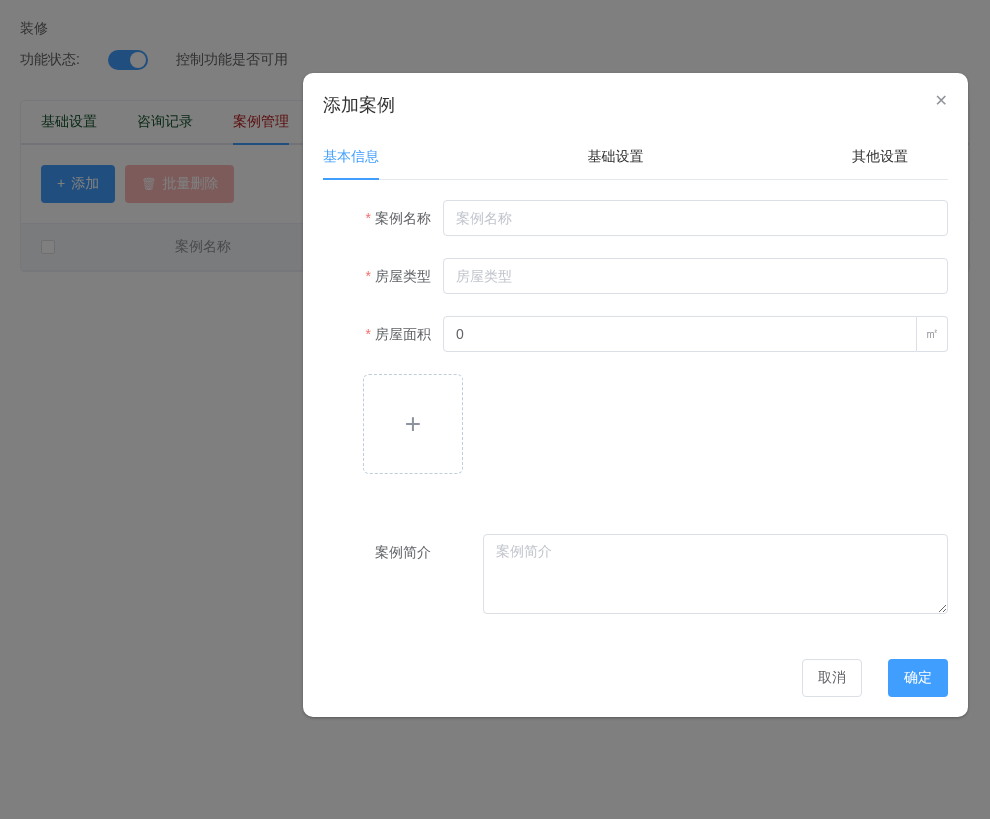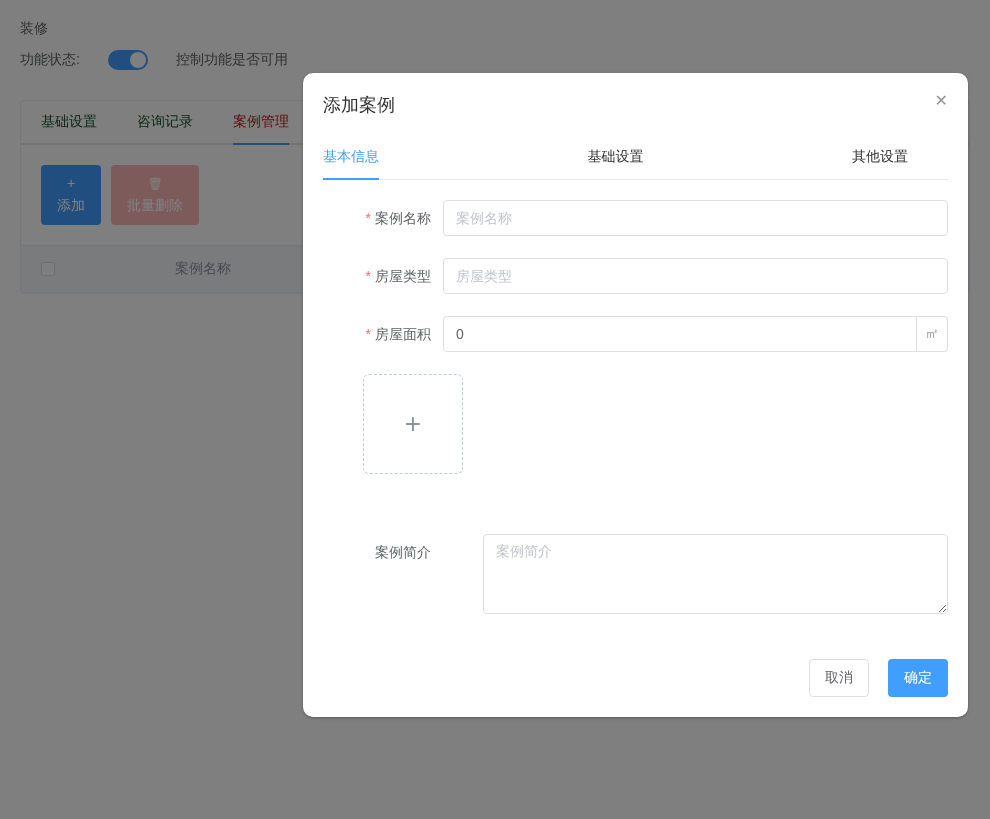--- a/index.html
+++ b/index.html
@@ -9,21 +9,21 @@
     .page-bg { padding: 20px; background: #fff; }
     .bg-title { font-size: 14px; color: #606266; margin-bottom: 12px; }
     .bg-status-row { display: flex; align-items: center; gap: 28px; font-size: 14px; color: #606266; margin-bottom: 30px; }
     .toggle { width: 40px; height: 20px; background: #409eff; border-radius: 10px; position: relative; cursor: pointer; }
     .toggle::after { content: ""; position: absolute; width: 16px; height: 16px; background: #fff; border-radius: 50%; top: 2px; right: 2px; }
     .bg-card { background: #fff; border: 1px solid #ebeef5; border-radius: 4px; padding: 10px 0 0 0; margin-top: 10px; }
     .bg-tabs { display: flex; border-bottom: 2px solid #e4e7ed; padding-left: 20px; }
     .bg-tab { padding: 0 0 12px 0; margin-right: 40px; font-size: 14px; color: #14532d; cursor: pointer; position: relative; top: 2px; }
     .bg-tab.active { color: #b91c1c; border-bottom: 2px solid #409eff; }
     .bg-toolbar { display: flex; gap: 10px; padding: 20px; align-items: center; }
-    .btn { display: inline-flex; justify-content: center; gap: 6px; border: 1px solid transparent; border-radius: 4px; padding: 9px 15px; font-size: 14px; cursor: pointer; white-space: nowrap; flex-direction: column; }
+    .btn { display: inline-flex; justify-content: center; gap: 6px; border: 1px solid transparent; border-radius: 4px; padding: 9px 15px; font-size: 14px; cursor: pointer; white-space: nowrap; }
     .btn-primary { background: #409eff; color: #fff; }
     .btn-danger-light { background: #fab6b6; color: #fff; }
     .btn-default { background: #fff; color: #606266; border-color: #dcdfe6; }
     .icon-plus-sm::before { content: "+"; font-size: 14px; line-height: 1; }
     .icon-trash::before { content: "\1F5D1"; font-size: 12px; }
     .bg-table-header { display: flex; background: #f5f7fa; height: 48px; align-items: center; padding: 0 20px; border-top: 1px solid #ebeef5; border-bottom: 1px solid #ebeef5; }
     .cb { width: 14px; height: 14px; border: 1px solid #dcdfe6; border-radius: 2px; background: #fff; }
     .bg-col-name { margin-left: 120px; color: #909399; font-weight: 500; }
 
     
@@ -42,21 +42,21 @@
     .form-content { flex: 1; }
     .el-input { width: 100%; height: 36px; border: 1px solid #dcdfe6; border-radius: 4px; padding: 0 12px; font-size: 14px; color: #606266; outline: none; font-family: inherit; }
     .el-input::placeholder { color: #c0c4cc; }
     .input-group { display: flex; align-items: center; }
     .input-group .el-input { border-top-right-radius: 0; border-bottom-right-radius: 0; }
     .input-suffix { border: 1px solid #dcdfe6; border-left: none; height: 36px; display: flex; align-items: center; padding: 0 8px; color: #909399; border-top-right-radius: 4px; border-bottom-right-radius: 4px; background: #fff; }
     .upload-box { width: 100px; height: 100px; border: 1px dashed #c0ccda; border-radius: 6px; display: flex; align-items: center; justify-content: center; cursor: pointer; margin-left: 40px; }
     .upload-plus { font-size: 28px; color: #8c939d; font-weight: 300; }
     .el-textarea { width: 100%; min-height: 80px; border: 1px solid #dcdfe6; border-radius: 4px; padding: 8px 12px; font-size: 14px; color: #606266; outline: none; resize: both; font-family: inherit; }
     .el-textarea::placeholder { color: #c0c4cc; }
-    .dialog-footer { padding: 10px 20px 20px 20px; display: flex; justify-content: flex-end; gap: 19px; }
+    .dialog-footer { padding: 10px 20px 20px 20px; display: flex; justify-content: flex-end; gap: 26px; }
     .footer-section { margin-top: 60px; gap: 40px; }
   </style>
 </head>
 <body>
 
 <div class="page-bg">
   <div class="bg-title">装修</div>
   <div class="bg-status-row">
     <span>功能状态:</span>
     <div class="toggle"></div>

